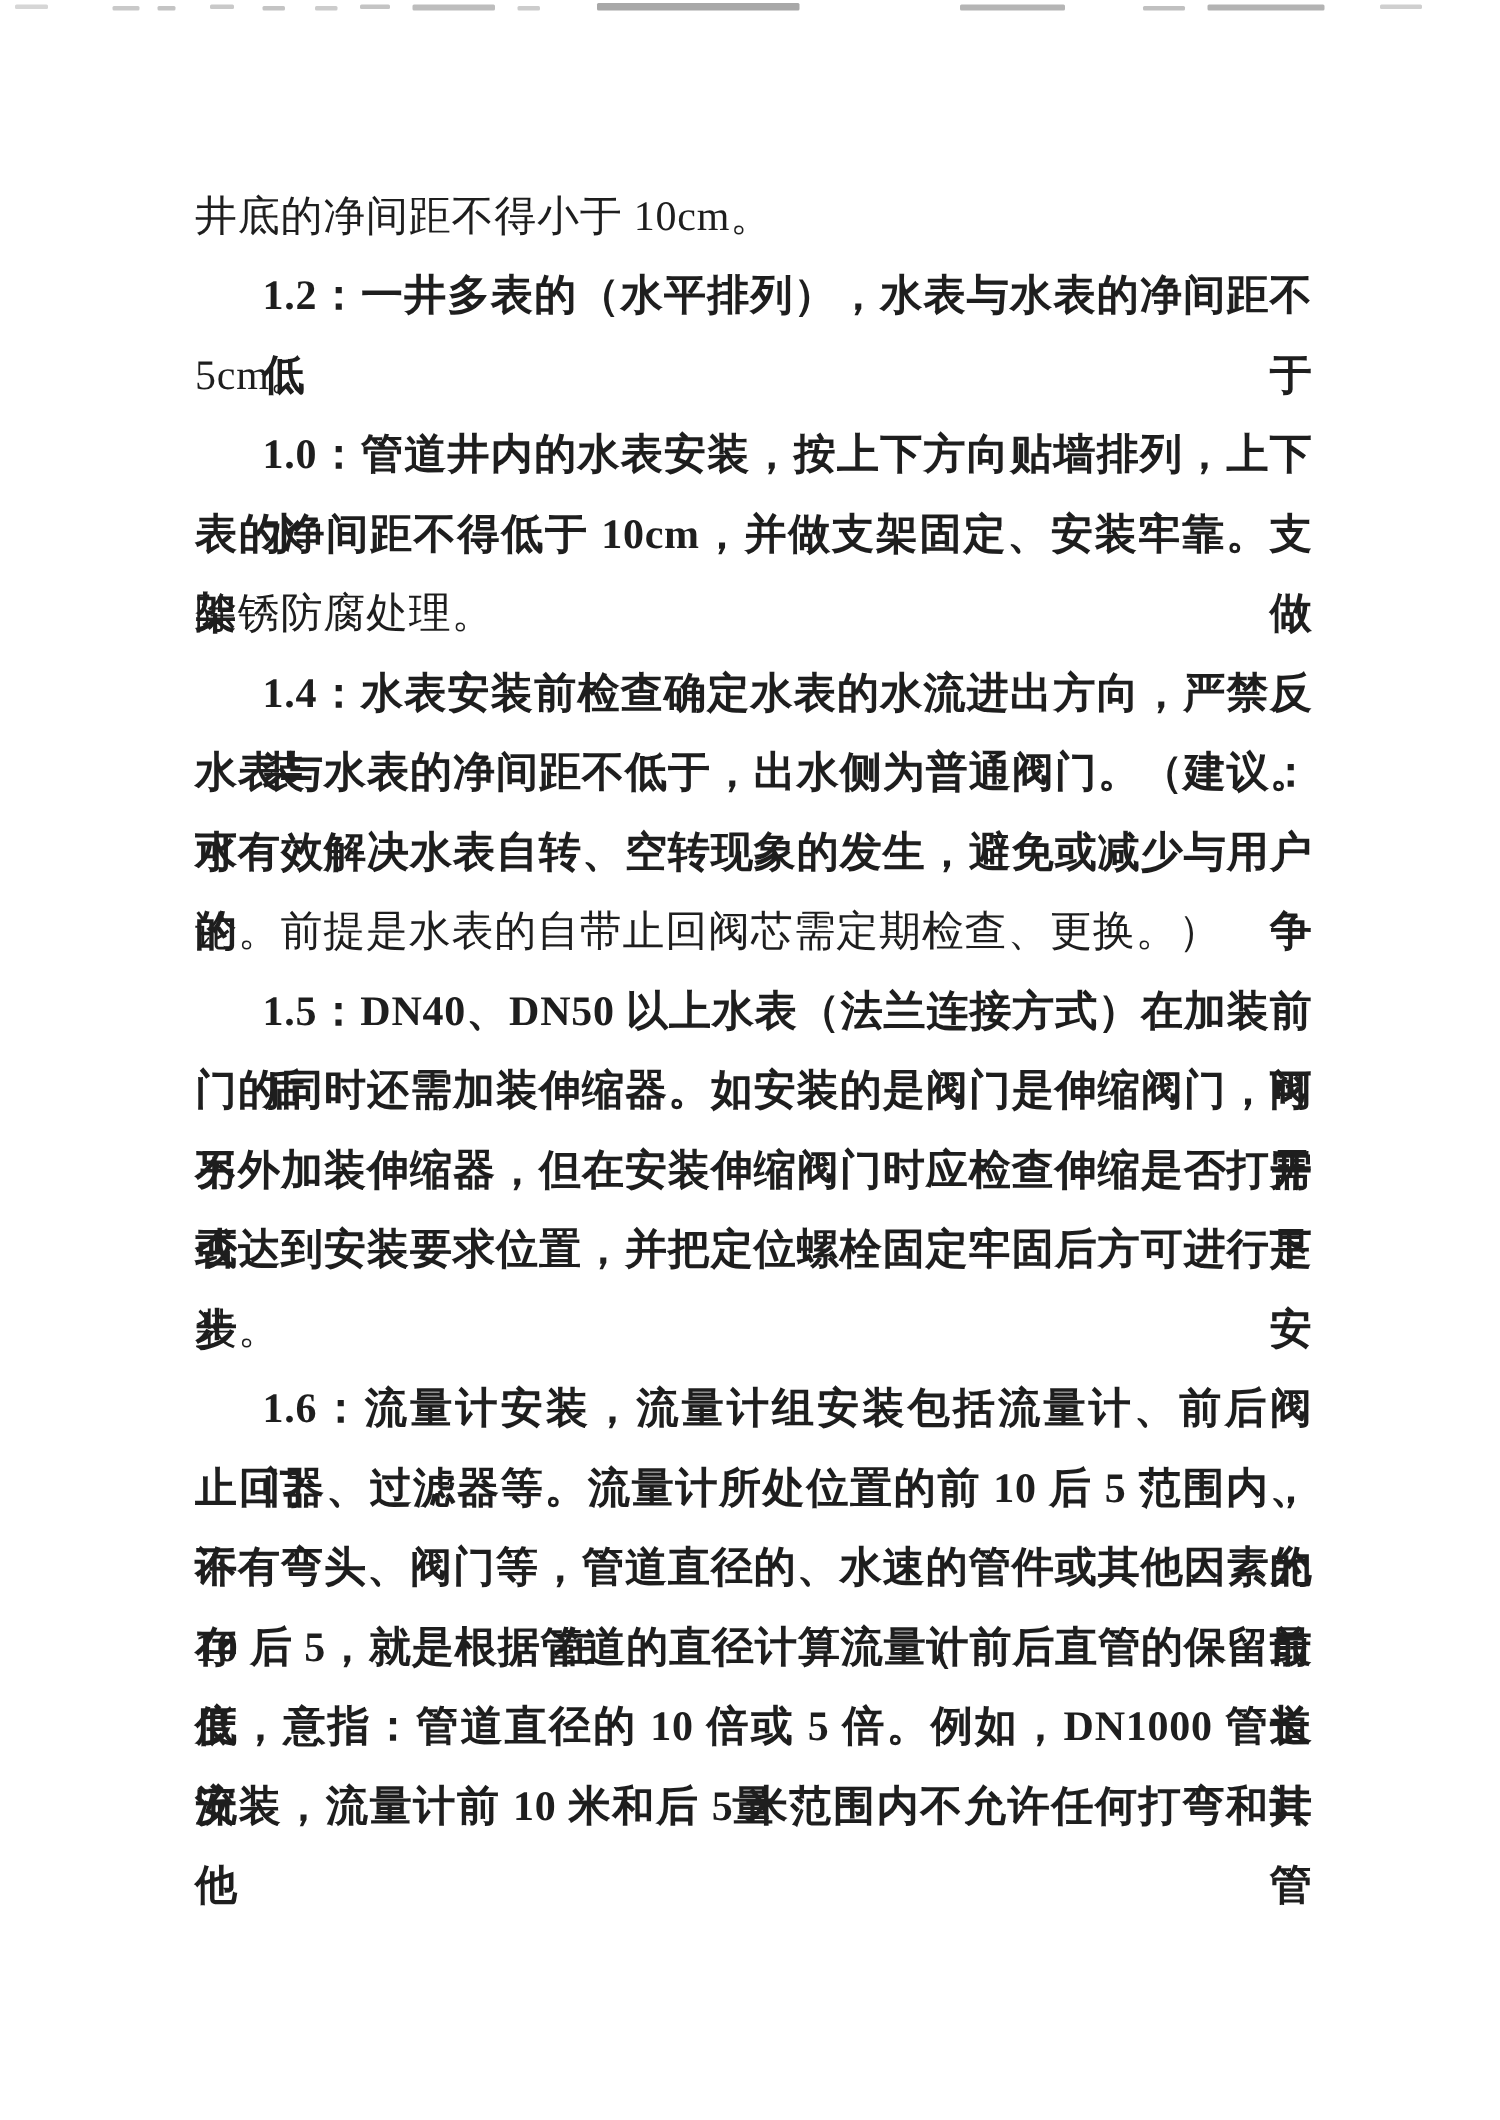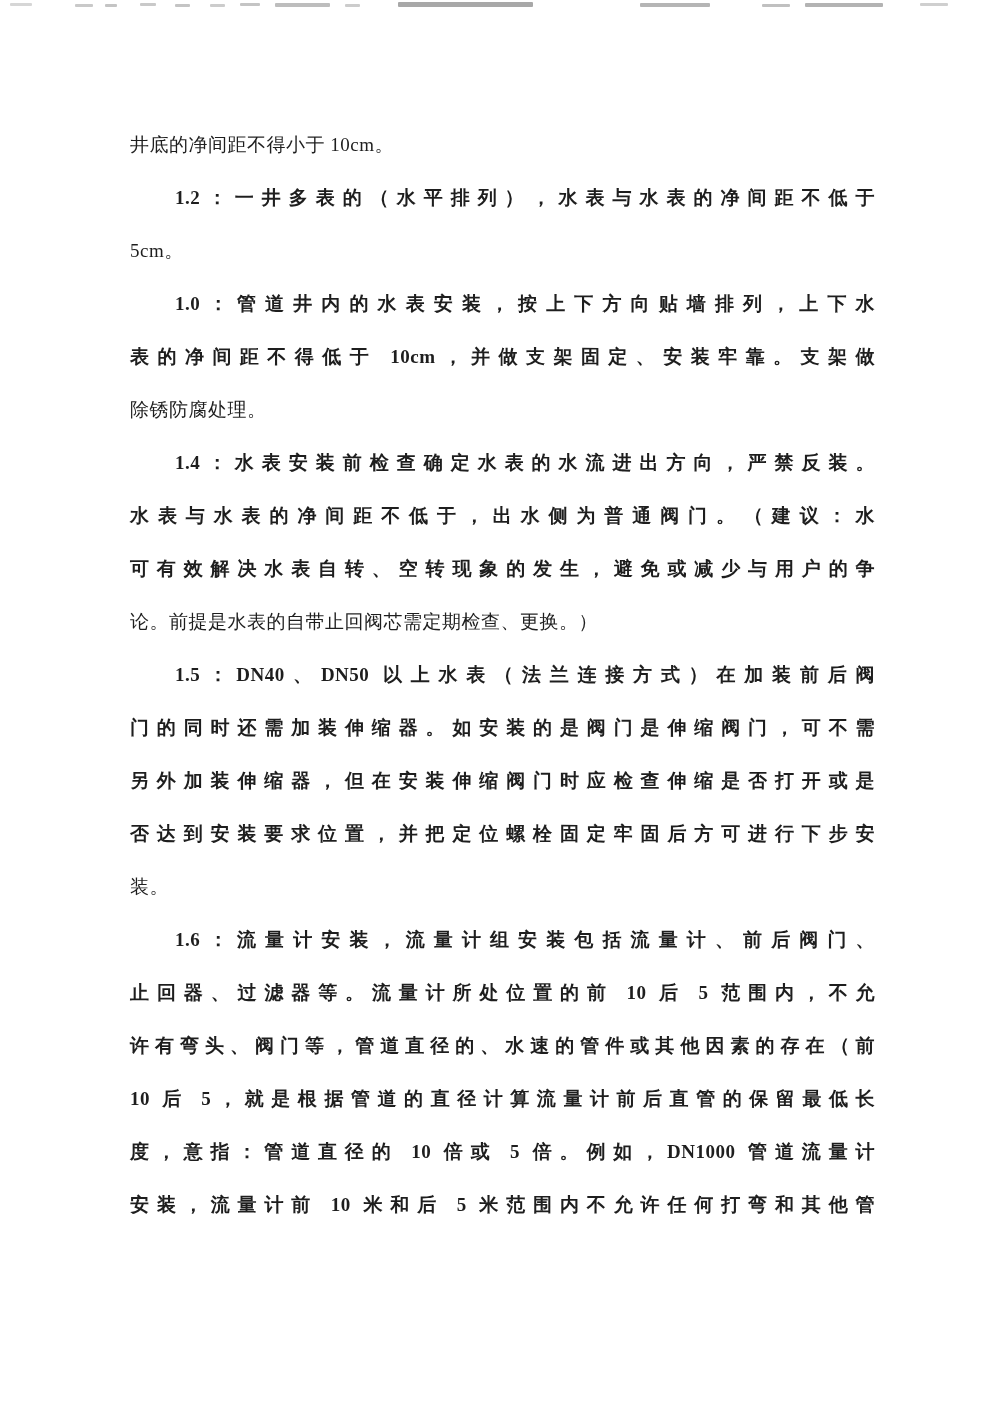--- a/index.html
+++ b/index.html
@@ -18,21 +18,21 @@
   
   .artifact {
     position: absolute;
     border-radius: 1px;
   }
   .textblock {
     position: absolute;
     top: 118px;
     left: 130px;
     width: 745px;
-    font-size: 19px;
+    font-size: 28px;
     line-height: 53px;
     color: #1e1e1e;
     letter-spacing: 0.5px;
   }
   .ln {
     height: 53px;
     white-space: nowrap;
     text-align: left;
   }
   

